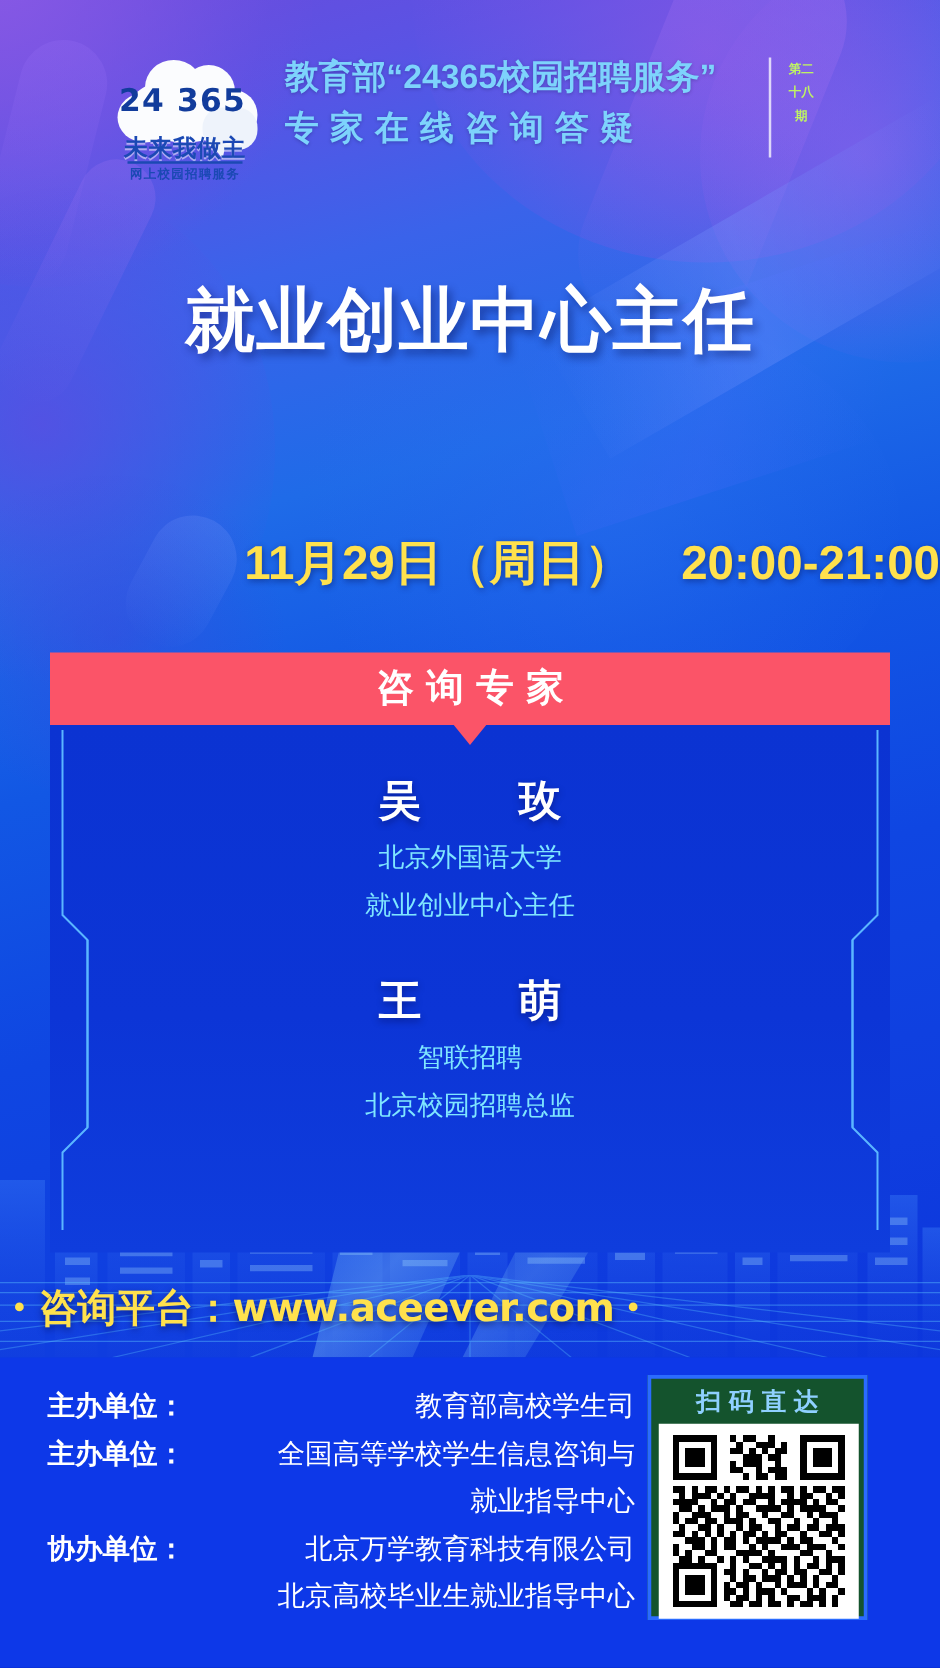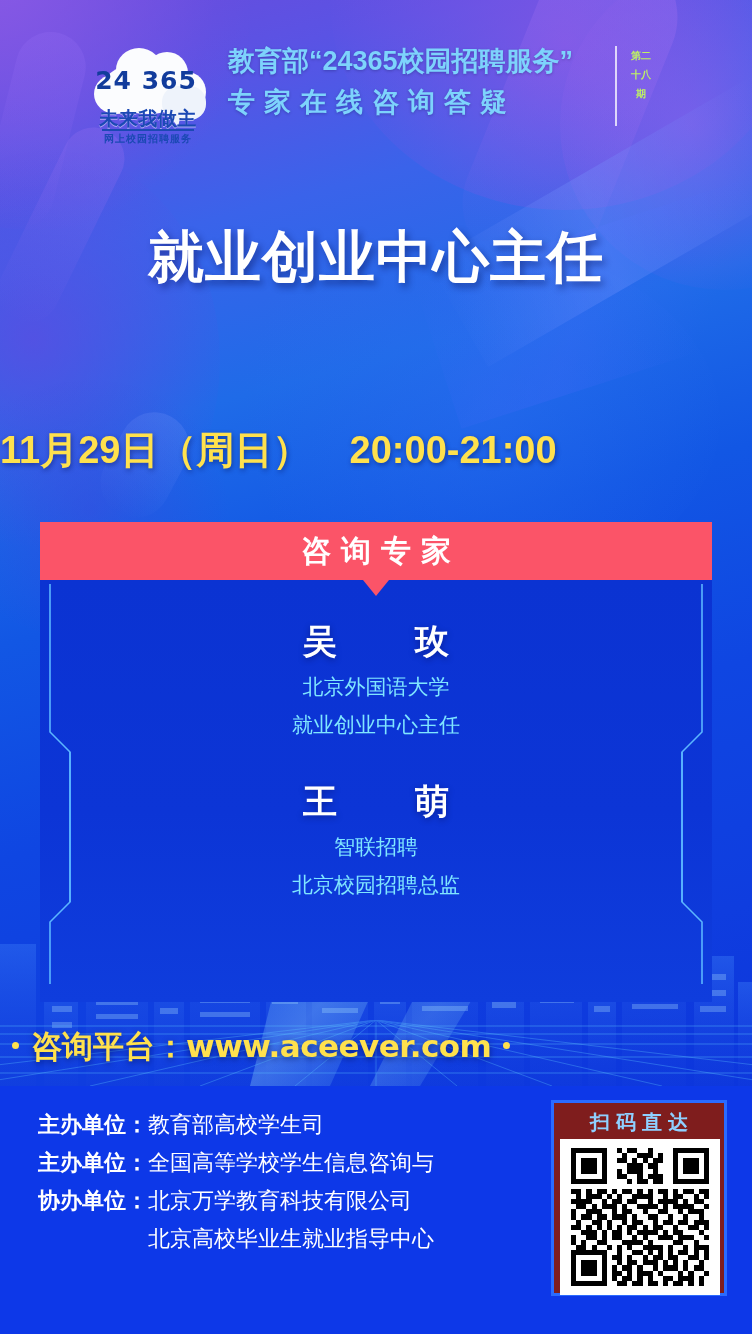--- a/index.html
+++ b/index.html
@@ -95,21 +95,21 @@
 
   
   .title{ position:absolute; left:0; top:186px; width:752px; text-align:center; color:#fff; }
   .title-1{ font-size:56px; font-weight:700; line-height:72px;
       font-family:"DejaVu Serif","Liberation Serif",serif;
       letter-spacing:3px; text-shadow:3px 4px 7px rgba(4,14,80,.45); }
   .title-2{ font-size:56px; font-weight:700; line-height:72px; margin-top:34px;
       font-family:"DejaVu Serif","Liberation Serif",serif;
       letter-spacing:1px; text-shadow:3px 4px 7px rgba(4,14,80,.45); }
 
-  .datetime{ position:absolute; left:0; top:425px; width:752px; text-align:left;
+  .datetime{ position:absolute; left:0; top:425px; width:752px; text-align:right;
       color:#ffe14d; font-size:38px; font-weight:700; letter-spacing:0px;
       text-shadow:1px 2px 5px rgba(4,14,80,.45); }
   .dt-gap{ display:inline-block; width:18px; }
 
   
   .panel{ position:absolute; left:40px; top:522px; width:672px; height:480px; }
   .panel-bg{ position:absolute; left:0; top:58px; width:672px; height:422px;
       background:linear-gradient(180deg,#0b33d2 0%,#0c35d6 55%,#0f3ddd 100%); }
   .ribbon{ position:absolute; left:0; top:0; width:672px; height:58px;
       background:#fb5468; }
@@ -143,24 +143,24 @@
   .url .dot{ display:inline-block; width:7px; height:7px; border-radius:50%;
       background:#ffe14d; vertical-align:middle; margin:0 12px 6px 12px; }
 
   
   .footer{ position:absolute; left:0; top:1086px; width:752px; height:248px;
       background:#0d38e8; }
   .org-list{ position:absolute; left:38px; top:20px; width:470px; color:#fff; }
   .org-row{ display:flex; align-items:flex-start; line-height:38px; }
   .org-key{ flex:0 0 auto; font-size:22px; font-weight:700; white-space:nowrap; }
   .org-vals{ flex:1 1 auto; }
-  .org-val{ font-size:22px; font-weight:500; line-height:38px; white-space:nowrap; }
+  .org-val{ font-size:22px; font-weight:500; line-height:38px; white-space:nowrap;text-align:right; }
 
   .qr-box{ position:absolute; left:518px; top:14px; width:176px; height:196px;
-      background:#7f1d1d; border:3px solid #2a6bff; padding:4px 6px;margin-left:33px; }
+      background:#14532d; border:3px solid #2a6bff; padding:4px 6px; }
   .qr-label{ text-align:center; color:#8fd0ff; font-size:20px; font-weight:600;
       letter-spacing:6px; text-indent:6px; line-height:30px; }
   .qr-img{ width:160px; height:156px; margin:2px auto 0; background:#fff; padding:4px; }
   .qr-img svg{ display:block; }
 </style>
 </head>
 <body>
 
 <div id="poster">
 
@@ -368,20 +368,21 @@
       <div class="org-row">
         <div class="org-key">主办单位：</div>
         <div class="org-vals">
           <div class="org-val">教育部高校学生司</div>
         </div>
       </div>
       <div class="org-row">
         <div class="org-key">主办单位：</div>
         <div class="org-vals">
           <div class="org-val">全国高等学校学生信息咨询与</div>
+          <div class="org-val">就业指导中心</div>
         </div>
       </div>
       <div class="org-row">
         <div class="org-key">协办单位：</div>
         <div class="org-vals">
           <div class="org-val">北京万学教育科技有限公司</div>
           <div class="org-val">北京高校毕业生就业指导中心</div>
         </div>
       </div>
     </div>

